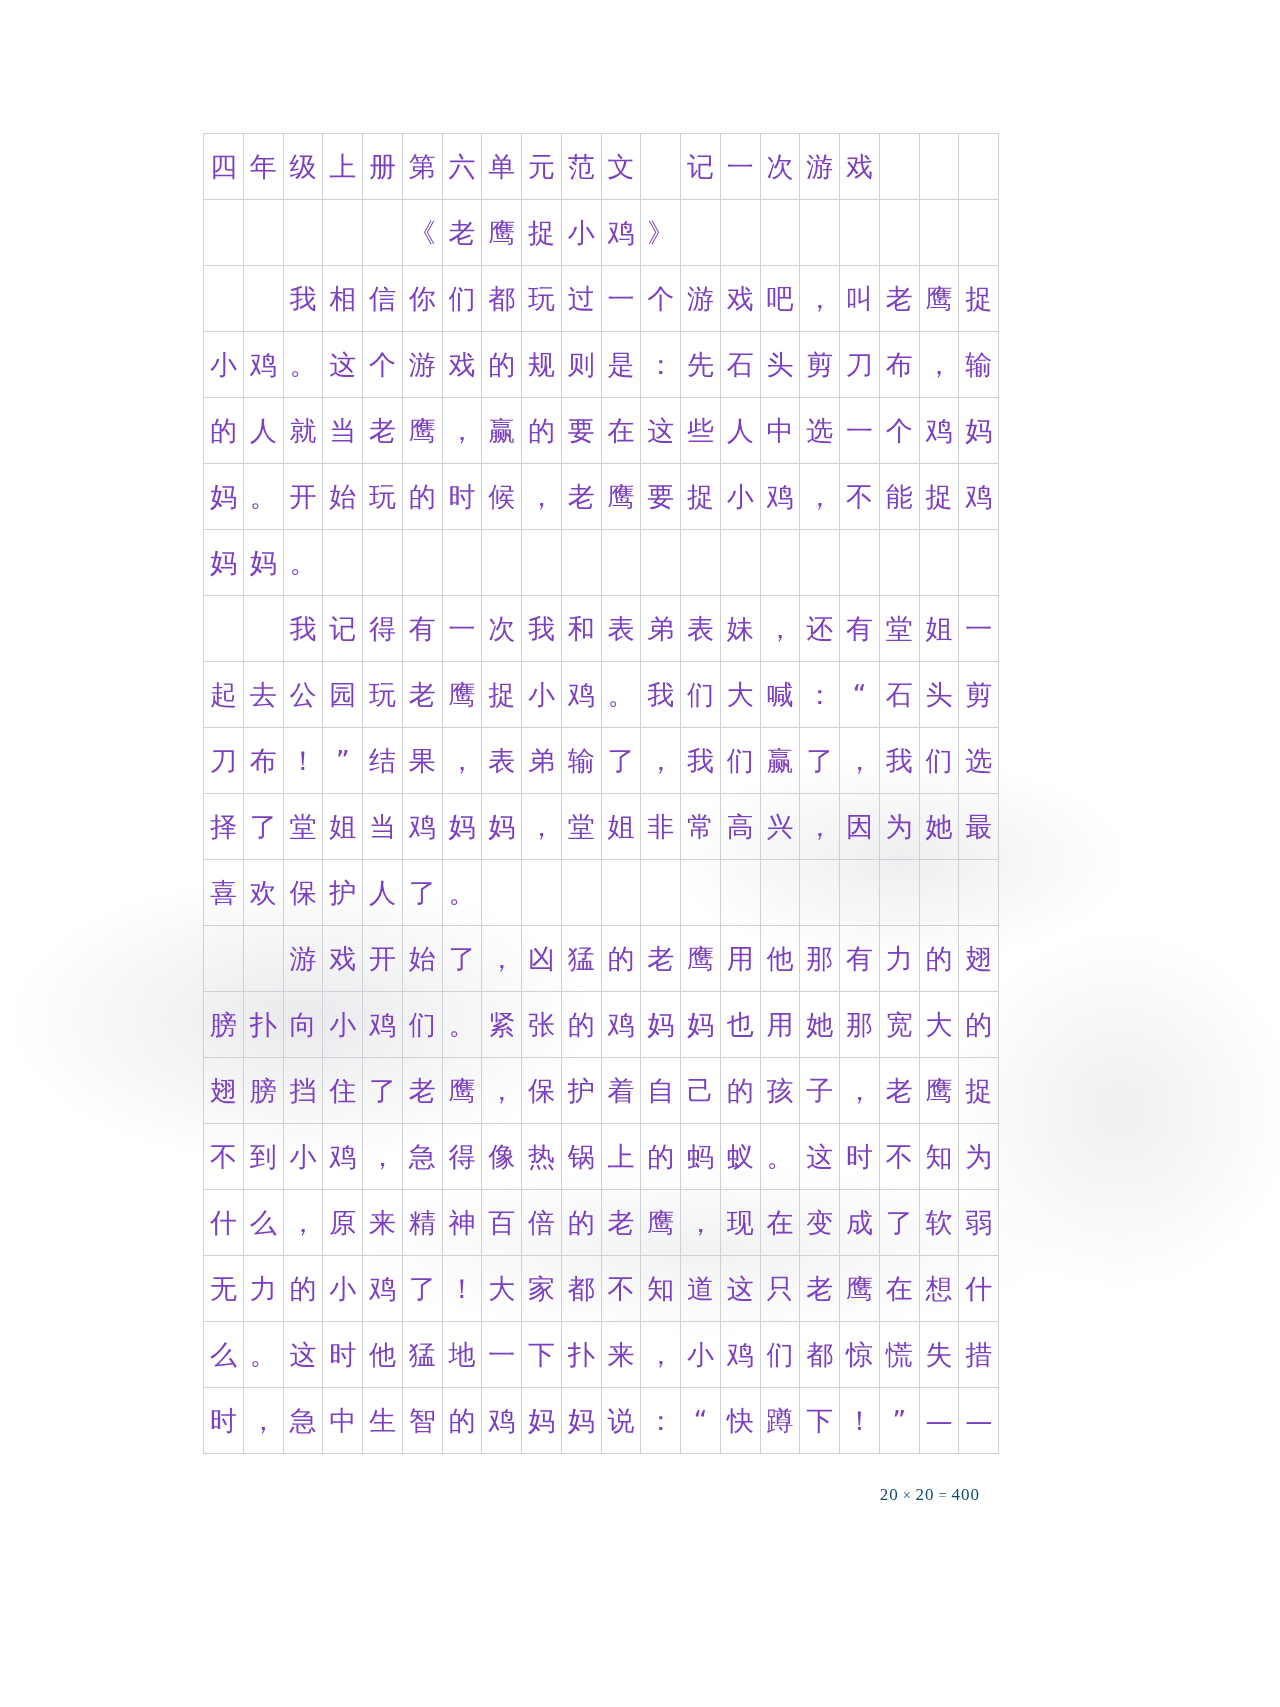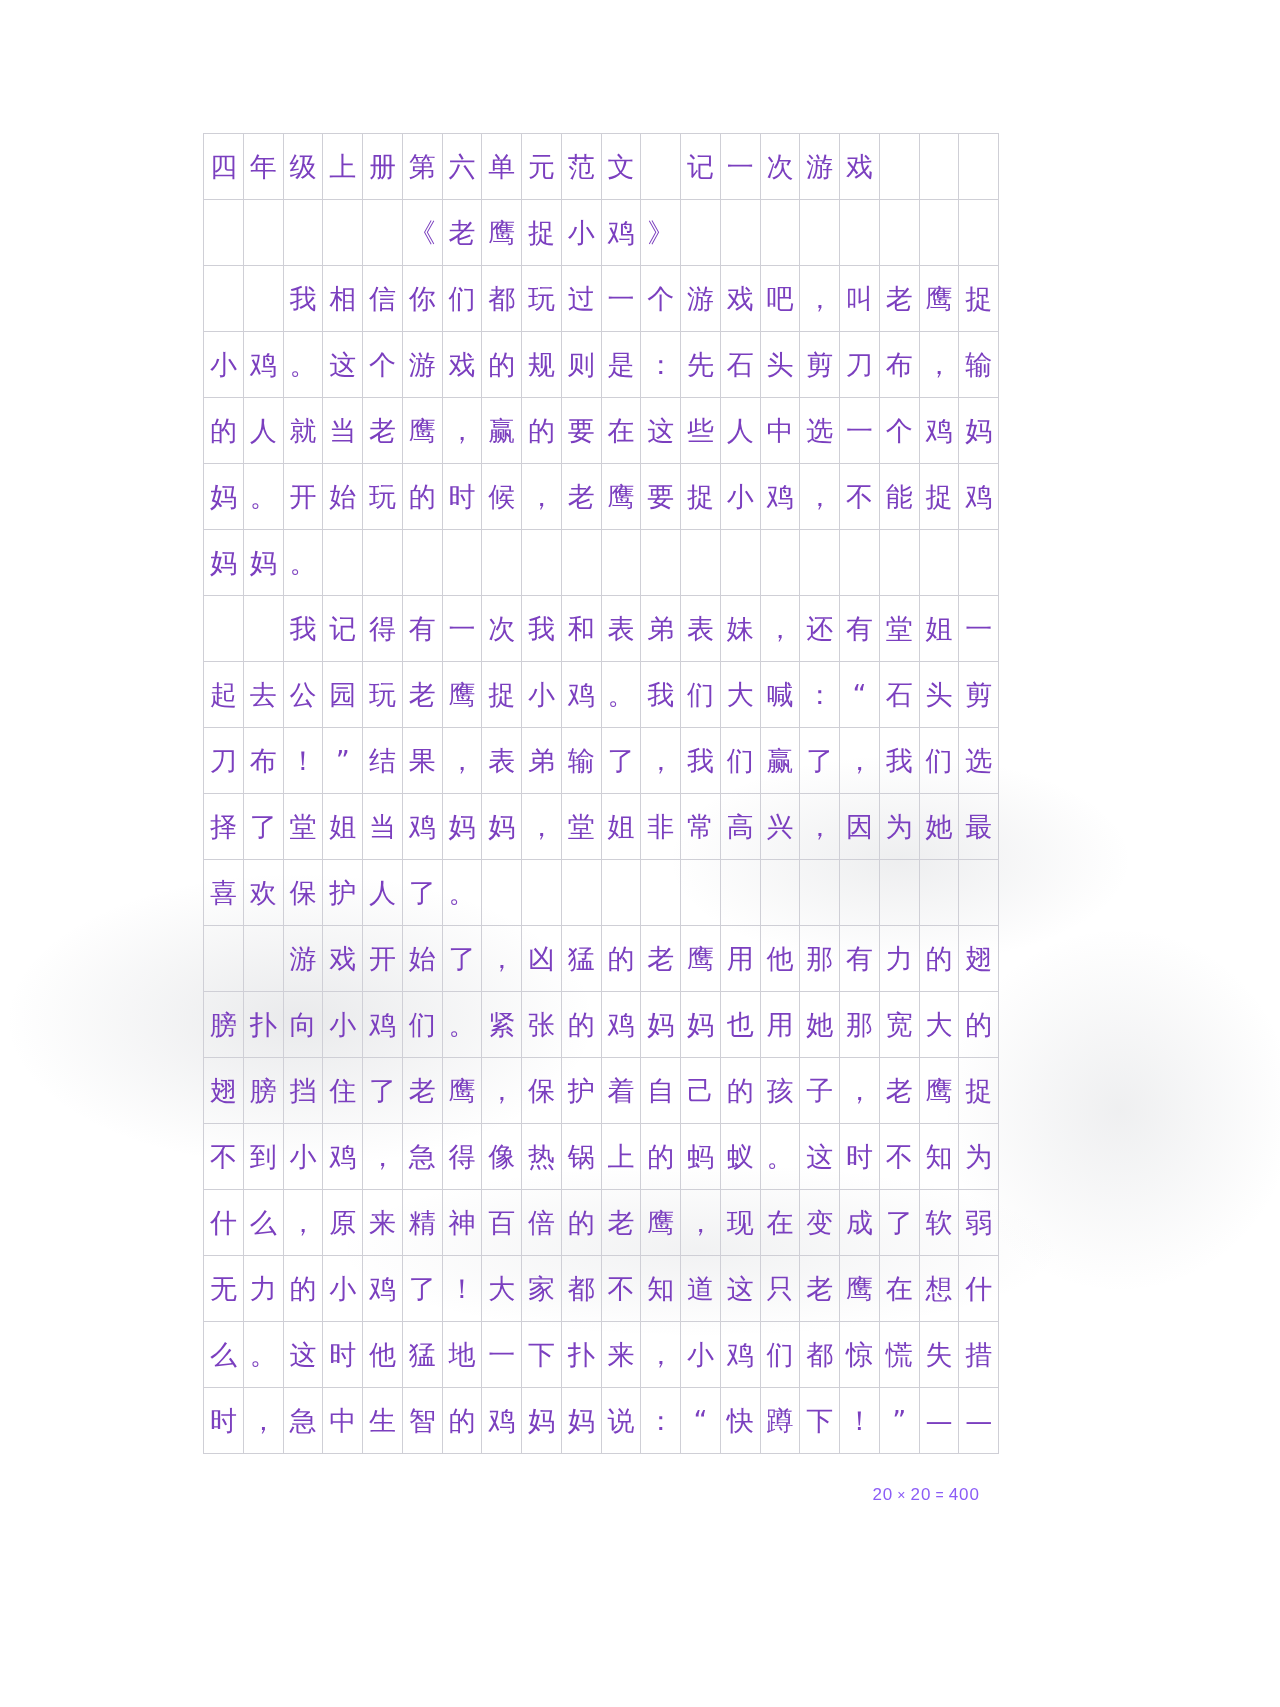--- a/index.html
+++ b/index.html
@@ -60,23 +60,23 @@
     color: #e8271b;
   }
   td.empty {
     color: transparent;
   }
   .footer {
     position: absolute;
     right: 300px;
     top: 1485px;
     font-size: 17px;
-    color: #8b5cf6;
+    color: #0c4a6e;
     letter-spacing: 1px;
-    font-family: Liberation Sans, sans-serif;
+    font-family: Liberation Serif, serif;
   }
   .footer .mult {
     font-size: 14px;
     padding: 0 4px;
   }
 </style>
 </head>
 <body>
 
 <div class="watermark"></div>

